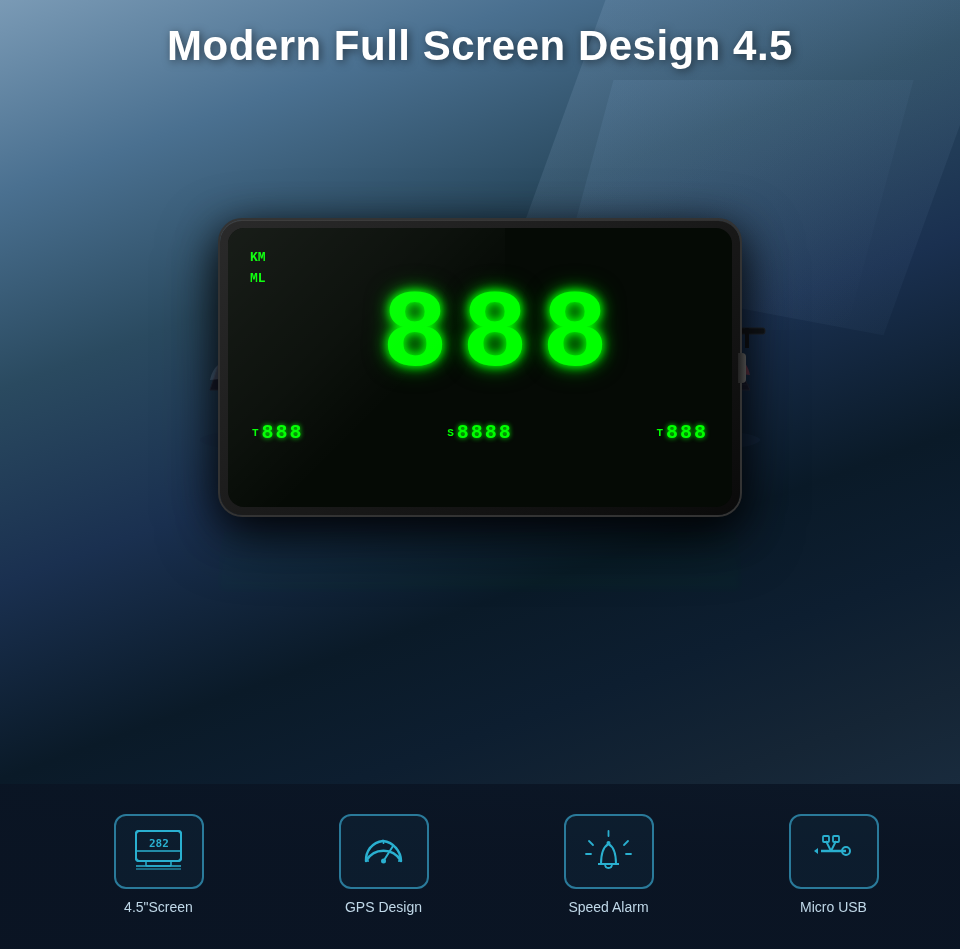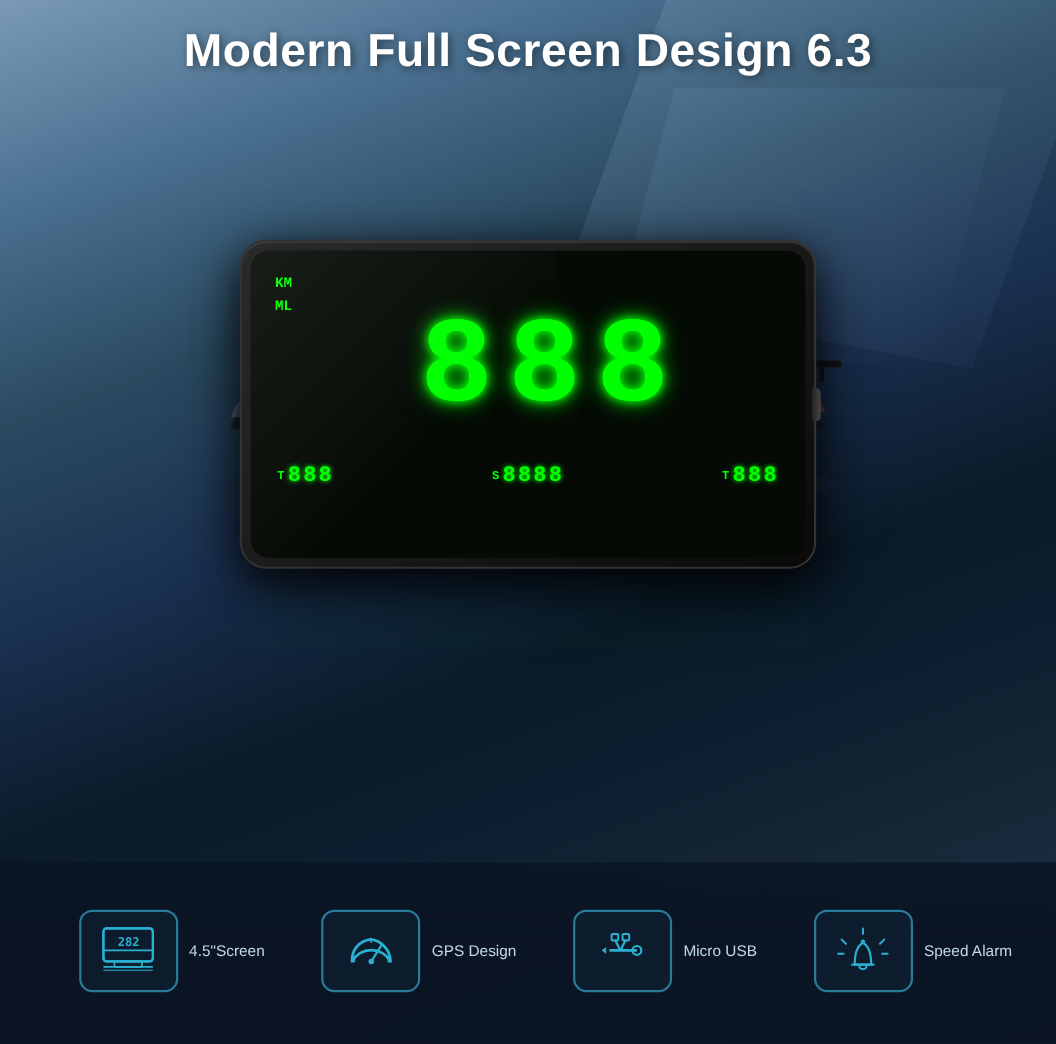--- a/index.html
+++ b/index.html
@@ -221,21 +221,21 @@
       height: 165px;
       background: linear-gradient(to top, rgba(10,20,35,0.98) 60%, rgba(10,20,35,0.85) 100%);
       display: flex;
       align-items: center;
       justify-content: space-around;
       padding: 15px 30px 20px;
     }
 
     .feature-item {
       display: flex;
-      flex-direction: row;
+      flex-direction: column;
       align-items: center;
       gap: 10px;
       margin-left: 32px;
     }
 
     .feature-icon-box {
       width: 90px;
       height: 75px;
       border: 2px solid #2a7a9a;
       border-radius: 12px;
@@ -324,21 +324,21 @@
       <path d="M88,185 Q82,190 80,200 L100,198 Q98,192 95,188 Z" fill="rgba(200,220,255,0.3)"></path>
 
       <path d="M612,180 Q618,185 620,195 L600,193 Q601,188 605,183 Z" fill="rgba(255,80,80,0.4)"></path>
 
       <path d="M200,140 Q350,135 550,150" stroke="#1a1a28" stroke-width="1.5" fill="none"></path>
 
       <path d="M90,200 Q300,190 620,205" stroke="#252535" stroke-width="1" fill="none"></path>
     </svg>
   </div>
 
-  <div class="title">Modern Full Screen Design 6.3</div>
+  <div class="title">Modern Full Screen Design 4.5</div>
 
   <div class="hud-device">
     <div class="hud-outer">
       <div class="hud-inner">
         <div class="hud-reflection"></div>
 
         <div class="hud-content">
 
           <div class="unit-labels">
             <span class="unit-label">KM</span>
@@ -410,47 +410,47 @@
           <circle cx="27.5" cy="35" r="2.5" fill="#2ab0d0"></circle>
         </svg>
       </div>
       <span class="feature-label">GPS Design</span>
     </div>
 
     <div class="feature-item">
       <div class="feature-icon-box">
         <svg viewBox="0 0 55 50" xmlns="http://www.w3.org/2000/svg">
 
-          <line x1="15" y1="25" x2="40" y2="25" stroke="#2ab0d0" stroke-width="2.5"></line>
-          <circle cx="40" cy="25" r="4" fill="none" stroke="#2ab0d0" stroke-width="2"></circle>
-          <line x1="25" y1="25" x2="20" y2="15" stroke="#2ab0d0" stroke-width="2"></line>
-          <line x1="25" y1="25" x2="30" y2="15" stroke="#2ab0d0" stroke-width="2"></line>
-          <rect x="17" y="10" width="6" height="6" rx="1" fill="none" stroke="#2ab0d0" stroke-width="1.8"></rect>
-          <rect x="27" y="10" width="6" height="6" rx="1" fill="none" stroke="#2ab0d0" stroke-width="1.8"></rect>
-
-          <path d="M12,22 L12,28 L8,25 Z" fill="#2ab0d0"></path>
-        </svg>
-      </div>
-      <span class="feature-label">Micro USB</span>
-    </div>
-
-    <div class="feature-item">
-      <div class="feature-icon-box">
-        <svg viewBox="0 0 55 50" xmlns="http://www.w3.org/2000/svg">
-
           <line x1="8" y1="15" x2="12" y2="19" stroke="#2ab0d0" stroke-width="1.8" stroke-linecap="round"></line>
           <line x1="5" y1="28" x2="10" y2="28" stroke="#2ab0d0" stroke-width="1.8" stroke-linecap="round"></line>
           <line x1="47" y1="15" x2="43" y2="19" stroke="#2ab0d0" stroke-width="1.8" stroke-linecap="round"></line>
           <line x1="50" y1="28" x2="45" y2="28" stroke="#2ab0d0" stroke-width="1.8" stroke-linecap="round"></line>
           <line x1="27.5" y1="5" x2="27.5" y2="10" stroke="#2ab0d0" stroke-width="1.8" stroke-linecap="round"></line>
 
           <path d="M20,38 Q20,22 27.5,18 Q35,22 35,38 Z" fill="none" stroke="#2ab0d0" stroke-width="2"></path>
           <line x1="17" y1="38" x2="38" y2="38" stroke="#2ab0d0" stroke-width="2"></line>
           <path d="M24,38 Q24,42 27.5,42 Q31,42 31,38" fill="none" stroke="#2ab0d0" stroke-width="1.8"></path>
           <circle cx="27.5" cy="17" r="2" fill="#2ab0d0"></circle>
         </svg>
       </div>
       <span class="feature-label">Speed Alarm</span>
     </div>
 
+    <div class="feature-item">
+      <div class="feature-icon-box">
+        <svg viewBox="0 0 55 50" xmlns="http://www.w3.org/2000/svg">
+
+          <line x1="15" y1="25" x2="40" y2="25" stroke="#2ab0d0" stroke-width="2.5"></line>
+          <circle cx="40" cy="25" r="4" fill="none" stroke="#2ab0d0" stroke-width="2"></circle>
+          <line x1="25" y1="25" x2="20" y2="15" stroke="#2ab0d0" stroke-width="2"></line>
+          <line x1="25" y1="25" x2="30" y2="15" stroke="#2ab0d0" stroke-width="2"></line>
+          <rect x="17" y="10" width="6" height="6" rx="1" fill="none" stroke="#2ab0d0" stroke-width="1.8"></rect>
+          <rect x="27" y="10" width="6" height="6" rx="1" fill="none" stroke="#2ab0d0" stroke-width="1.8"></rect>
+
+          <path d="M12,22 L12,28 L8,25 Z" fill="#2ab0d0"></path>
+        </svg>
+      </div>
+      <span class="feature-label">Micro USB</span>
+    </div>
+
 
   </div>
 </div>
 
 </body></html>

